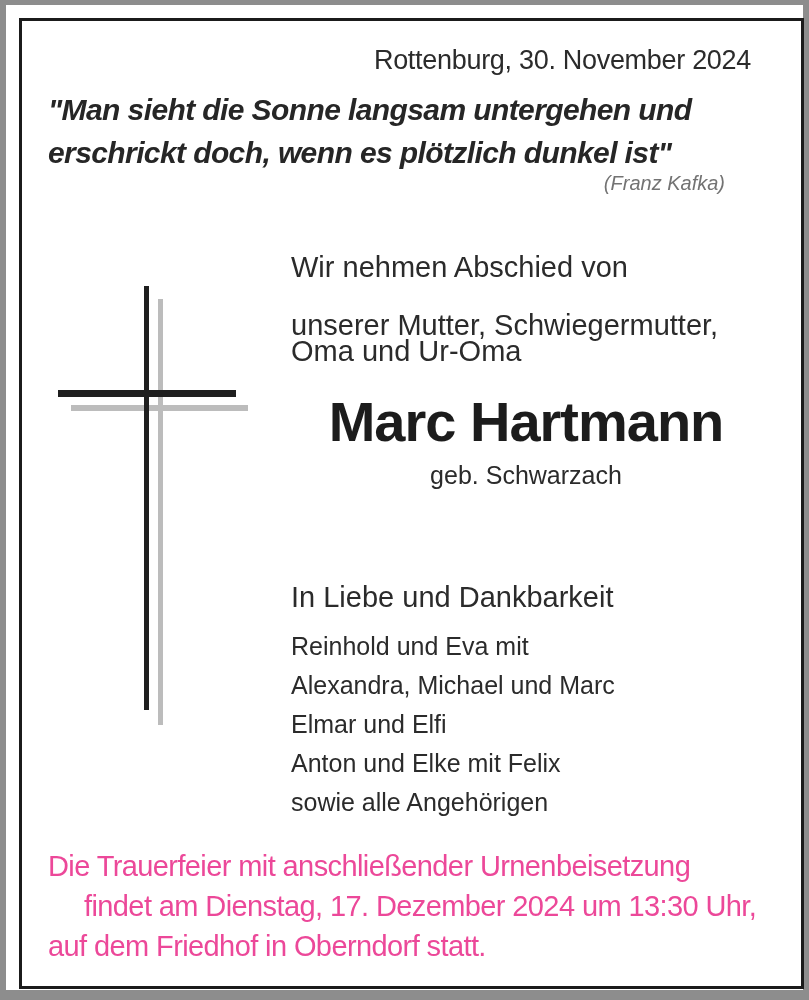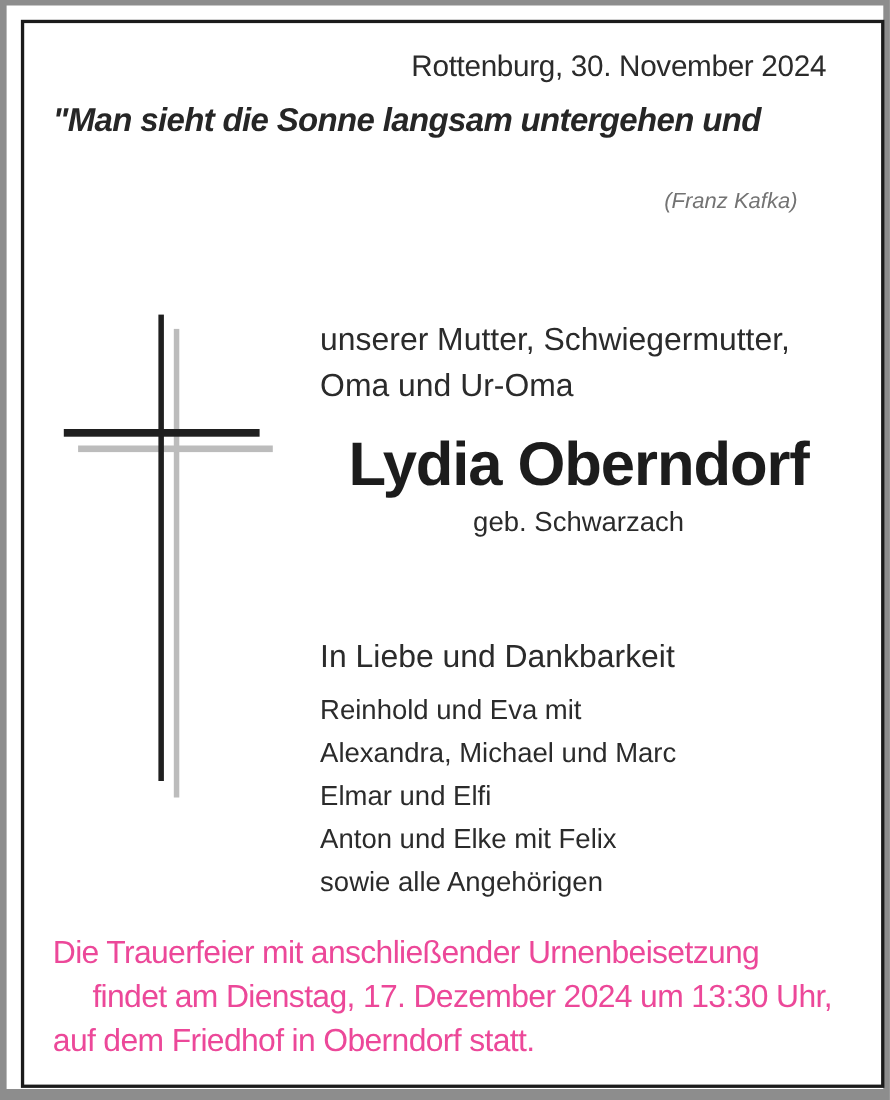--- a/index.html
+++ b/index.html
@@ -37,21 +37,21 @@
   }
   .quote.l1 { top: 88px; }
   .quote.l2 { top: 131px; }
   .attribution {
     top: 167px; right: 78px;
     font-size: 20px; font-style: italic; color: #737373;
   }
   .bar { position: absolute; }
   .intro { left: 285px; font-size: 29px; line-height: 42px; }
   .intro.l1 { top: 241px; }
-  .intro.l2 { top: 283px; }
+  .intro.l2 { top: 299px; }
   .intro.l3 { top: 325px; }
   .centercol { left: 278px; width: 484px; text-align: center; white-space: nowrap; }
   .name {
     top: 384px;
     font-size: 56px; font-weight: bold; letter-spacing: -1px;
     color: #1c1c1c;
   }
   .maiden { top: 456px; font-size: 25px; }
   .dates  { top: 497px; font-size: 28px; }
   .dates .death { margin-left: 28px; }
@@ -73,33 +73,35 @@
 </head>
 <body>
 
 <div class="page">
   <div class="sheet">
     <div class="frame"></div>
 
     <div class="txt dateline">Rottenburg, 30. November 2024</div>
 
     <div class="txt quote l1">"Man sieht die Sonne langsam untergehen und</div>
+    <div class="txt quote l2">erschrickt doch, wenn es plötzlich dunkel ist"</div>
     <div class="txt attribution">(Franz Kafka)</div>
 
     <div>
       <div class="bar" style="left:152px; top:294px; width:5px; height:426px; background:#bcbcbc;"></div>
       <div class="bar" style="left:65px; top:400px; width:177px; height:6px; background:#bcbcbc;"></div>
       <div class="bar" style="left:138px; top:281px; width:5px; height:424px; background:#1f1f1f;"></div>
       <div class="bar" style="left:52px; top:385px; width:178px; height:7px; background:#1f1f1f;"></div>
     </div>
 
+    <div class="txt intro l1">Wir nehmen Abschied von</div>
     <div class="txt intro l2">unserer Mutter, Schwiegermutter,</div>
     <div class="txt intro l3">Oma und Ur-Oma</div>
 
-    <div class="txt centercol name">Lydia Oberndorf</div>
+    <div class="txt centercol name">Marc Hartmann</div>
     <div class="txt centercol maiden">geb. Schwarzach</div>
 
     <div class="txt closing">In Liebe und Dankbarkeit</div>
 
     <div class="mourners">
       <div>Reinhold und Eva mit</div>
       <div>Alexandra, Michael und Marc</div>
       <div>Elmar und Elfi</div>
       <div>Anton und Elke mit Felix</div>
       <div>sowie alle Angehörigen</div>

